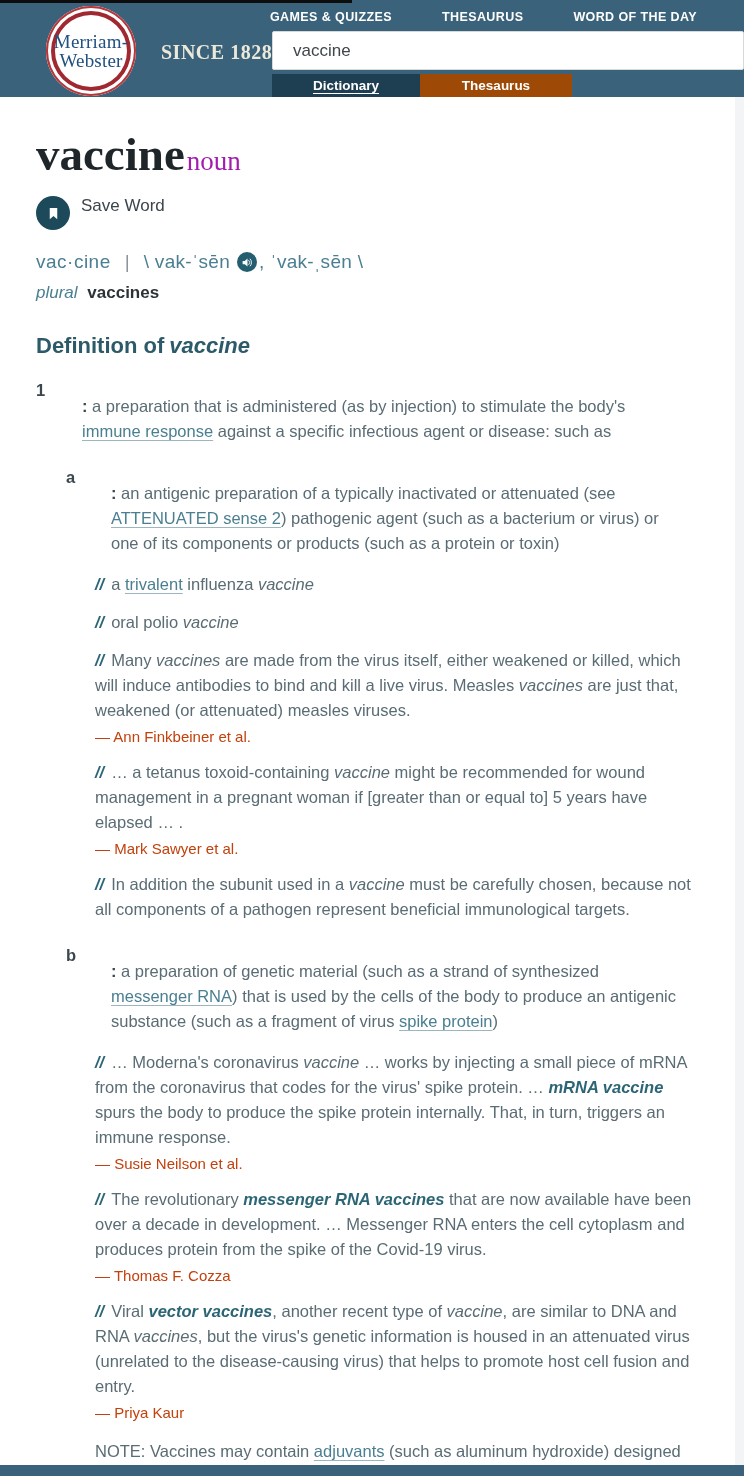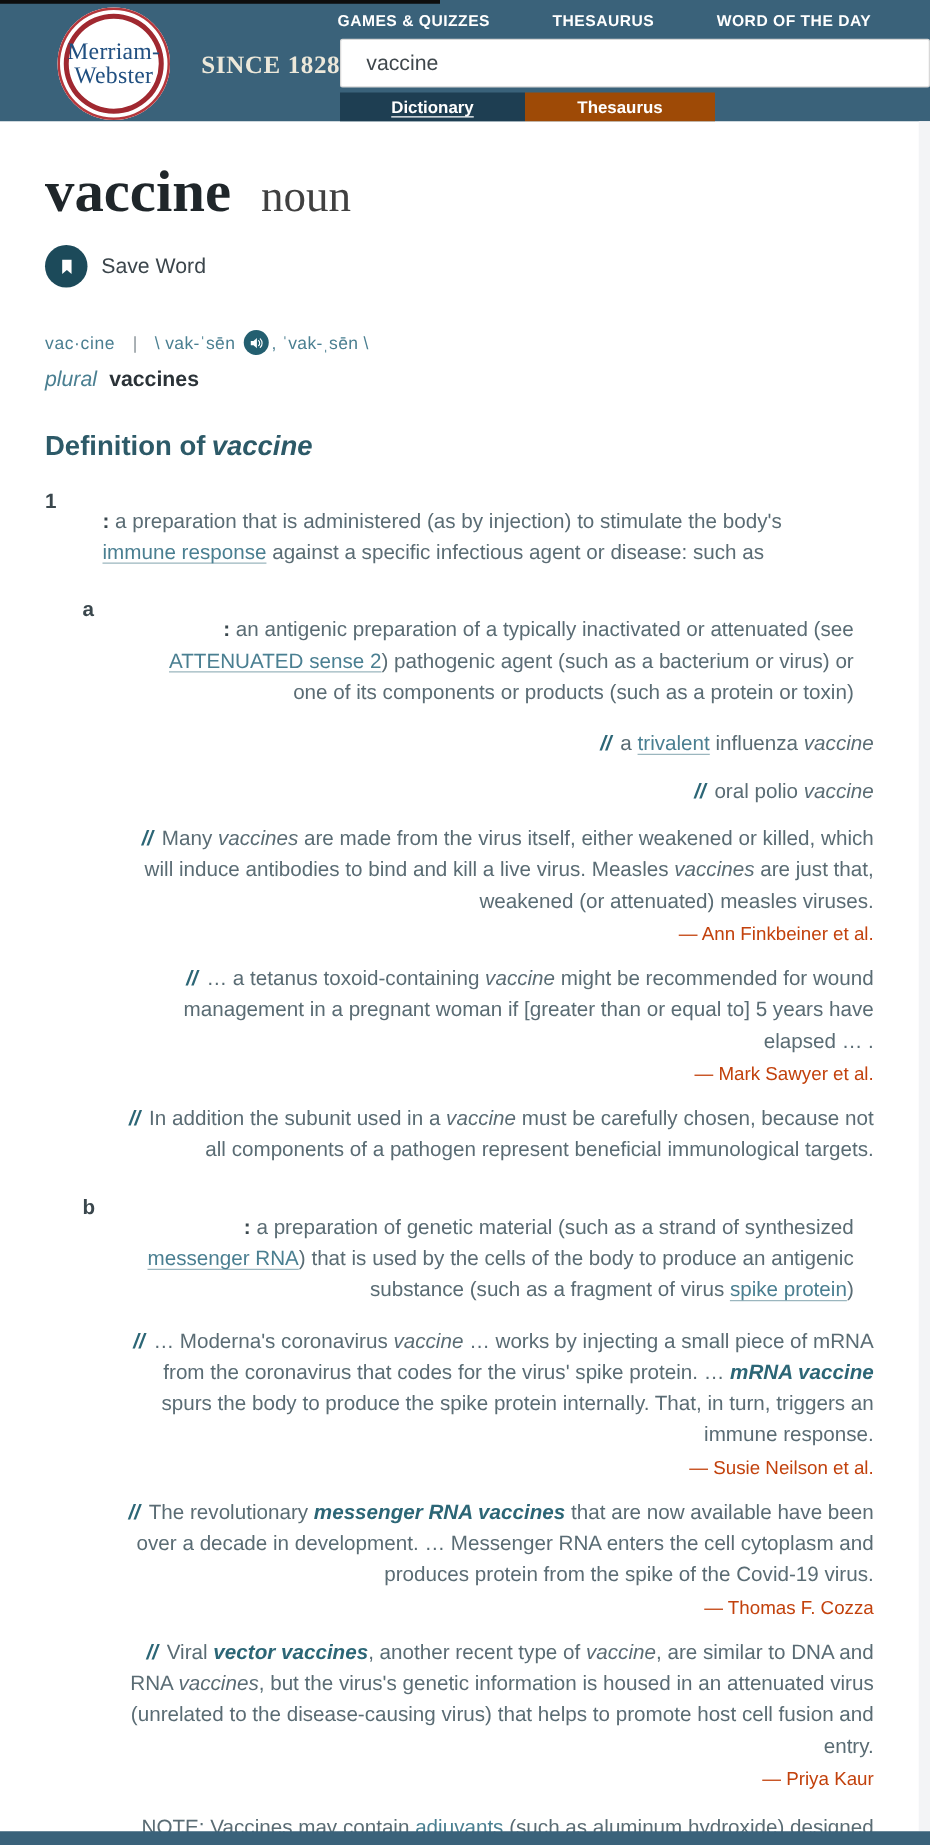--- a/index.html
+++ b/index.html
@@ -50,49 +50,49 @@
   
   .right-edge{position:absolute;top:97px;right:0;width:9px;bottom:11px;background:#f3f4f6;}
   .bottom-strip{position:absolute;left:0;right:0;bottom:0;height:11px;background:#3a627a;}
   
   .content{padding:0 45px 0 36px;}
   .headword-row{margin:34px 0 0;display:flex;align-items:baseline;}
   .headword{
     font-family:"Liberation Serif",serif;font-weight:700;font-size:47px;color:#1f262a;
     margin:0;line-height:1;
   }
-  .pos{font-family:"Liberation Serif",serif;font-size:36px;color:#404040;margin-left:24px;cursor:pointer;}
-  .save-row{margin-top:18px;display:flex;align-items:center;cursor:pointer;width:max-content;}
+  .pos{font-family:"Liberation Serif",serif;font-size:27px;color:#a21caf;margin-left:2px;cursor:pointer;}
+  .save-row{margin-top:18px;display:flex;cursor:pointer;width:max-content;}
   .save-circle{
     width:34px;height:34px;border-radius:50%;background:#1c4a5a;flex:none;
     display:flex;align-items:center;justify-content:center;
   }
   .save-label{margin-left:11px;font-size:17px;color:#3b454b;}
-  .pron-row{margin-top:34px;font-size:14px;color:#4a7f91;display:flex;align-items:center;flex-wrap:wrap;}
+  .pron-row{margin-top:21px;font-size:19px;color:#4a7f91;display:flex;align-items:center;flex-wrap:wrap;}
   .syllables{letter-spacing:.5px;}
   .pron-sep{color:#8a9499;margin:0 14px;}
   .pron{letter-spacing:.3px;}
   .audio-btn{
     width:20px;height:20px;border-radius:50%;background:#235f70;margin:0 2px 0 7px;
     display:inline-flex;align-items:center;justify-content:center;cursor:pointer;flex:none;
   }
   .plural-row{margin-top:10px;font-size:17px;}
   .plural-label{font-style:italic;color:#4a7f91;margin-top:29px;}
   .plural-word{font-weight:700;color:#2b3338;margin-left:5px;}
   
   .def-heading{margin:30px 0 0;font-size:22px;font-weight:700;color:#2d5a68;}
   .def-heading .word{font-style:italic;margin-left:5px;}
   #senses{font-size:16.5px;line-height:25px;color:#5a6c74;}
   .sense{display:flex;margin-top:19px;}
   .sense-num{width:30px;flex:none;font-weight:700;color:#3a474d;}
   .sense-body{flex:1;min-width:0;}
   .def{margin:16px;}
   .subsense{display:flex;margin-top:21px;}
   .sub-letter{width:29px;flex:none;font-weight:700;color:#3a474d;}
-  .sub-body{flex:1;min-width:0;text-align:right;}
+  .sub-body{flex:1;min-width:0;}
   .example{margin-top:13px;}
   .example-text{margin:0;}
   .slash{font-weight:700;font-style:italic;color:#2c6676;margin-right:7px;}
   .attribution{margin-top:3px;font-size:15px;line-height:21px;color:#c2410c;}
   .note-para{margin:16px 0 0;}
   .seg-i{font-style:italic;}
   .seg-b{font-weight:700;color:#3a474d;}
   .seg-t{font-weight:700;font-style:italic;color:#2c6676;}
   .seg-l{
     color:#4a7f91;text-decoration:underline;text-decoration-color:#9bb6be;

